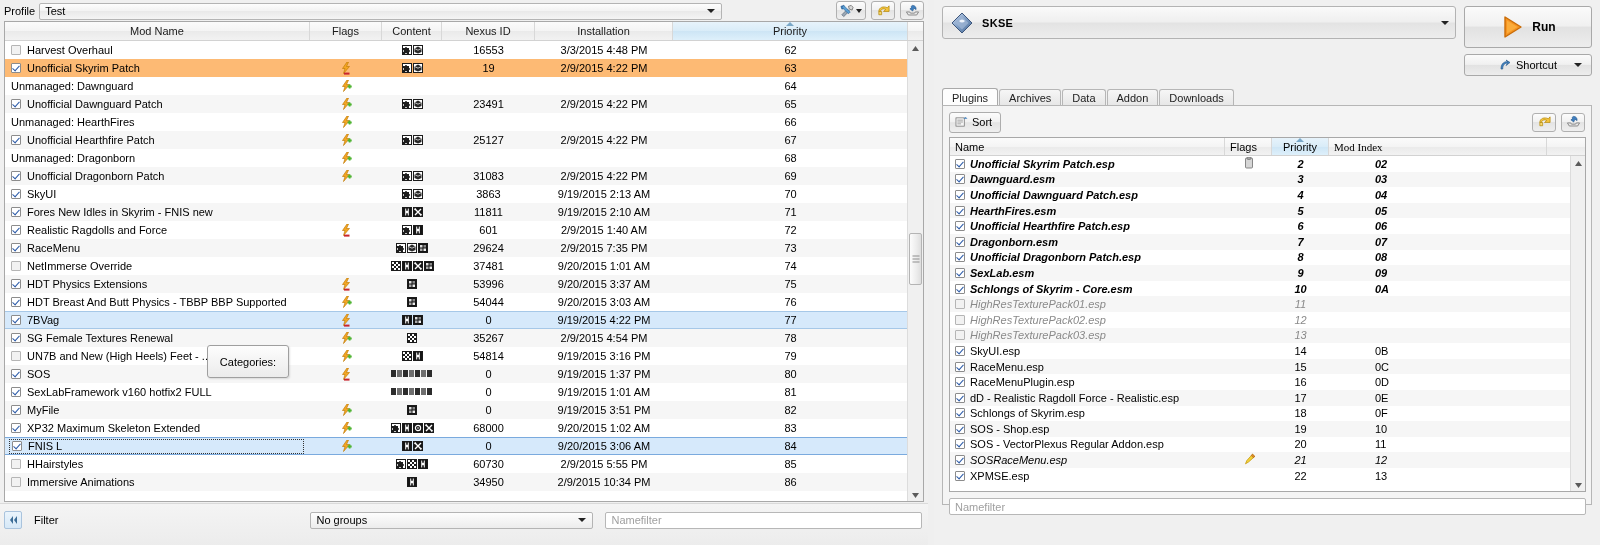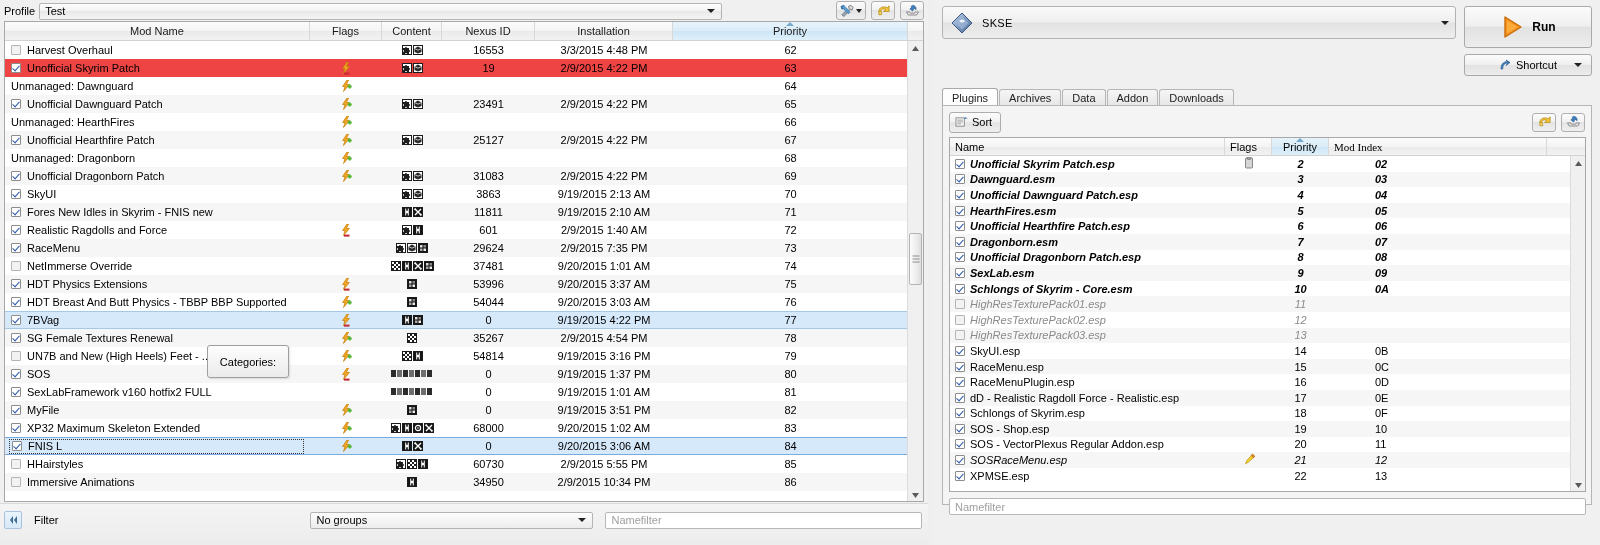--- a/index.html
+++ b/index.html
@@ -59,21 +59,21 @@
   .c1{width:72px;}
   .c2{width:60px;}
   .c3{width:93px;}
   .c4{width:138px;}
   .c5{width:235px;}
 
   .rowsbox{position:relative;height:461px;overflow:hidden;}
   .row{display:flex;height:18px;align-items:center;box-sizing:border-box;
     border-bottom:1px solid transparent;font-size:11px;}
   .row.alt{background:#f6f6f6;}
-  .row.green{background:#ef4444;}
+  .row.green{background:#fdba74;}
   .row.sel{background:#d6e9fb;border-top:1px solid #a6c8e8;border-bottom:1px solid #a6c8e8;}
   .row.sel2{background:#d6e9fb;border-top:1px solid #7aaade;border-bottom:1px solid #7aaade;}
 
   .cell{display:flex;align-items:center;box-sizing:border-box;height:100%;overflow:hidden;white-space:nowrap;}
   .cell.name{width:305px;padding-left:6px;gap:6px;}
   .cell.flags{width:72px;justify-content:center;}
   .cell.content{width:60px;justify-content:center;gap:1px;}
   .cell.nexus{width:93px;justify-content:center;}
   .cell.install{width:138px;justify-content:center;}
   .cell.prio{width:235px;justify-content:center;}
@@ -126,21 +126,21 @@
   
   .right{position:relative;width:666px;height:545px;background:#f0f0f0;}
 
   .exec-row{display:flex;align-items:flex-start;padding:6px 8px 0 8px;gap:8px;}
   .exec-combo{
     position:relative;flex:1;height:33px;
     background:linear-gradient(to bottom,#fafafa 0%,#efefef 48%,#e3e3e3 52%,#ededed 100%);
     border:1px solid #b3b3b3;border-radius:3px;display:flex;align-items:center;padding:0 22px 0 8px;
     box-sizing:border-box;gap:9px;
   }
-  .exec-combo .lbl{font-size:11px;font-weight:normal;letter-spacing:.3px;text-align:center;}
+  .exec-combo .lbl{font-size:11px;font-weight:bold;letter-spacing:.3px;text-align:center;}
   .skse-ico{width:22px;height:22px;position:relative;flex:0 0 auto;}
 
   .runcol{display:flex;flex-direction:column;gap:6px;width:128px;}
   .runbtn{height:40px;border:1px solid #a9a9a9;border-radius:3px;
     background:linear-gradient(to bottom,#fbfbfb 0%,#f0f0f0 47%,#e2e2e2 51%,#ededed 100%);
     display:flex;align-items:center;justify-content:center;gap:8px;font-size:12px;font-weight:bold;}
   .shortbtn{position:relative;height:20px;border:1px solid #a9a9a9;border-radius:3px;
     background:linear-gradient(to bottom,#fbfbfb 0%,#f0f0f0 47%,#e2e2e2 51%,#ededed 100%);
     display:flex;align-items:center;justify-content:center;gap:5px;font-size:11px;}
 

